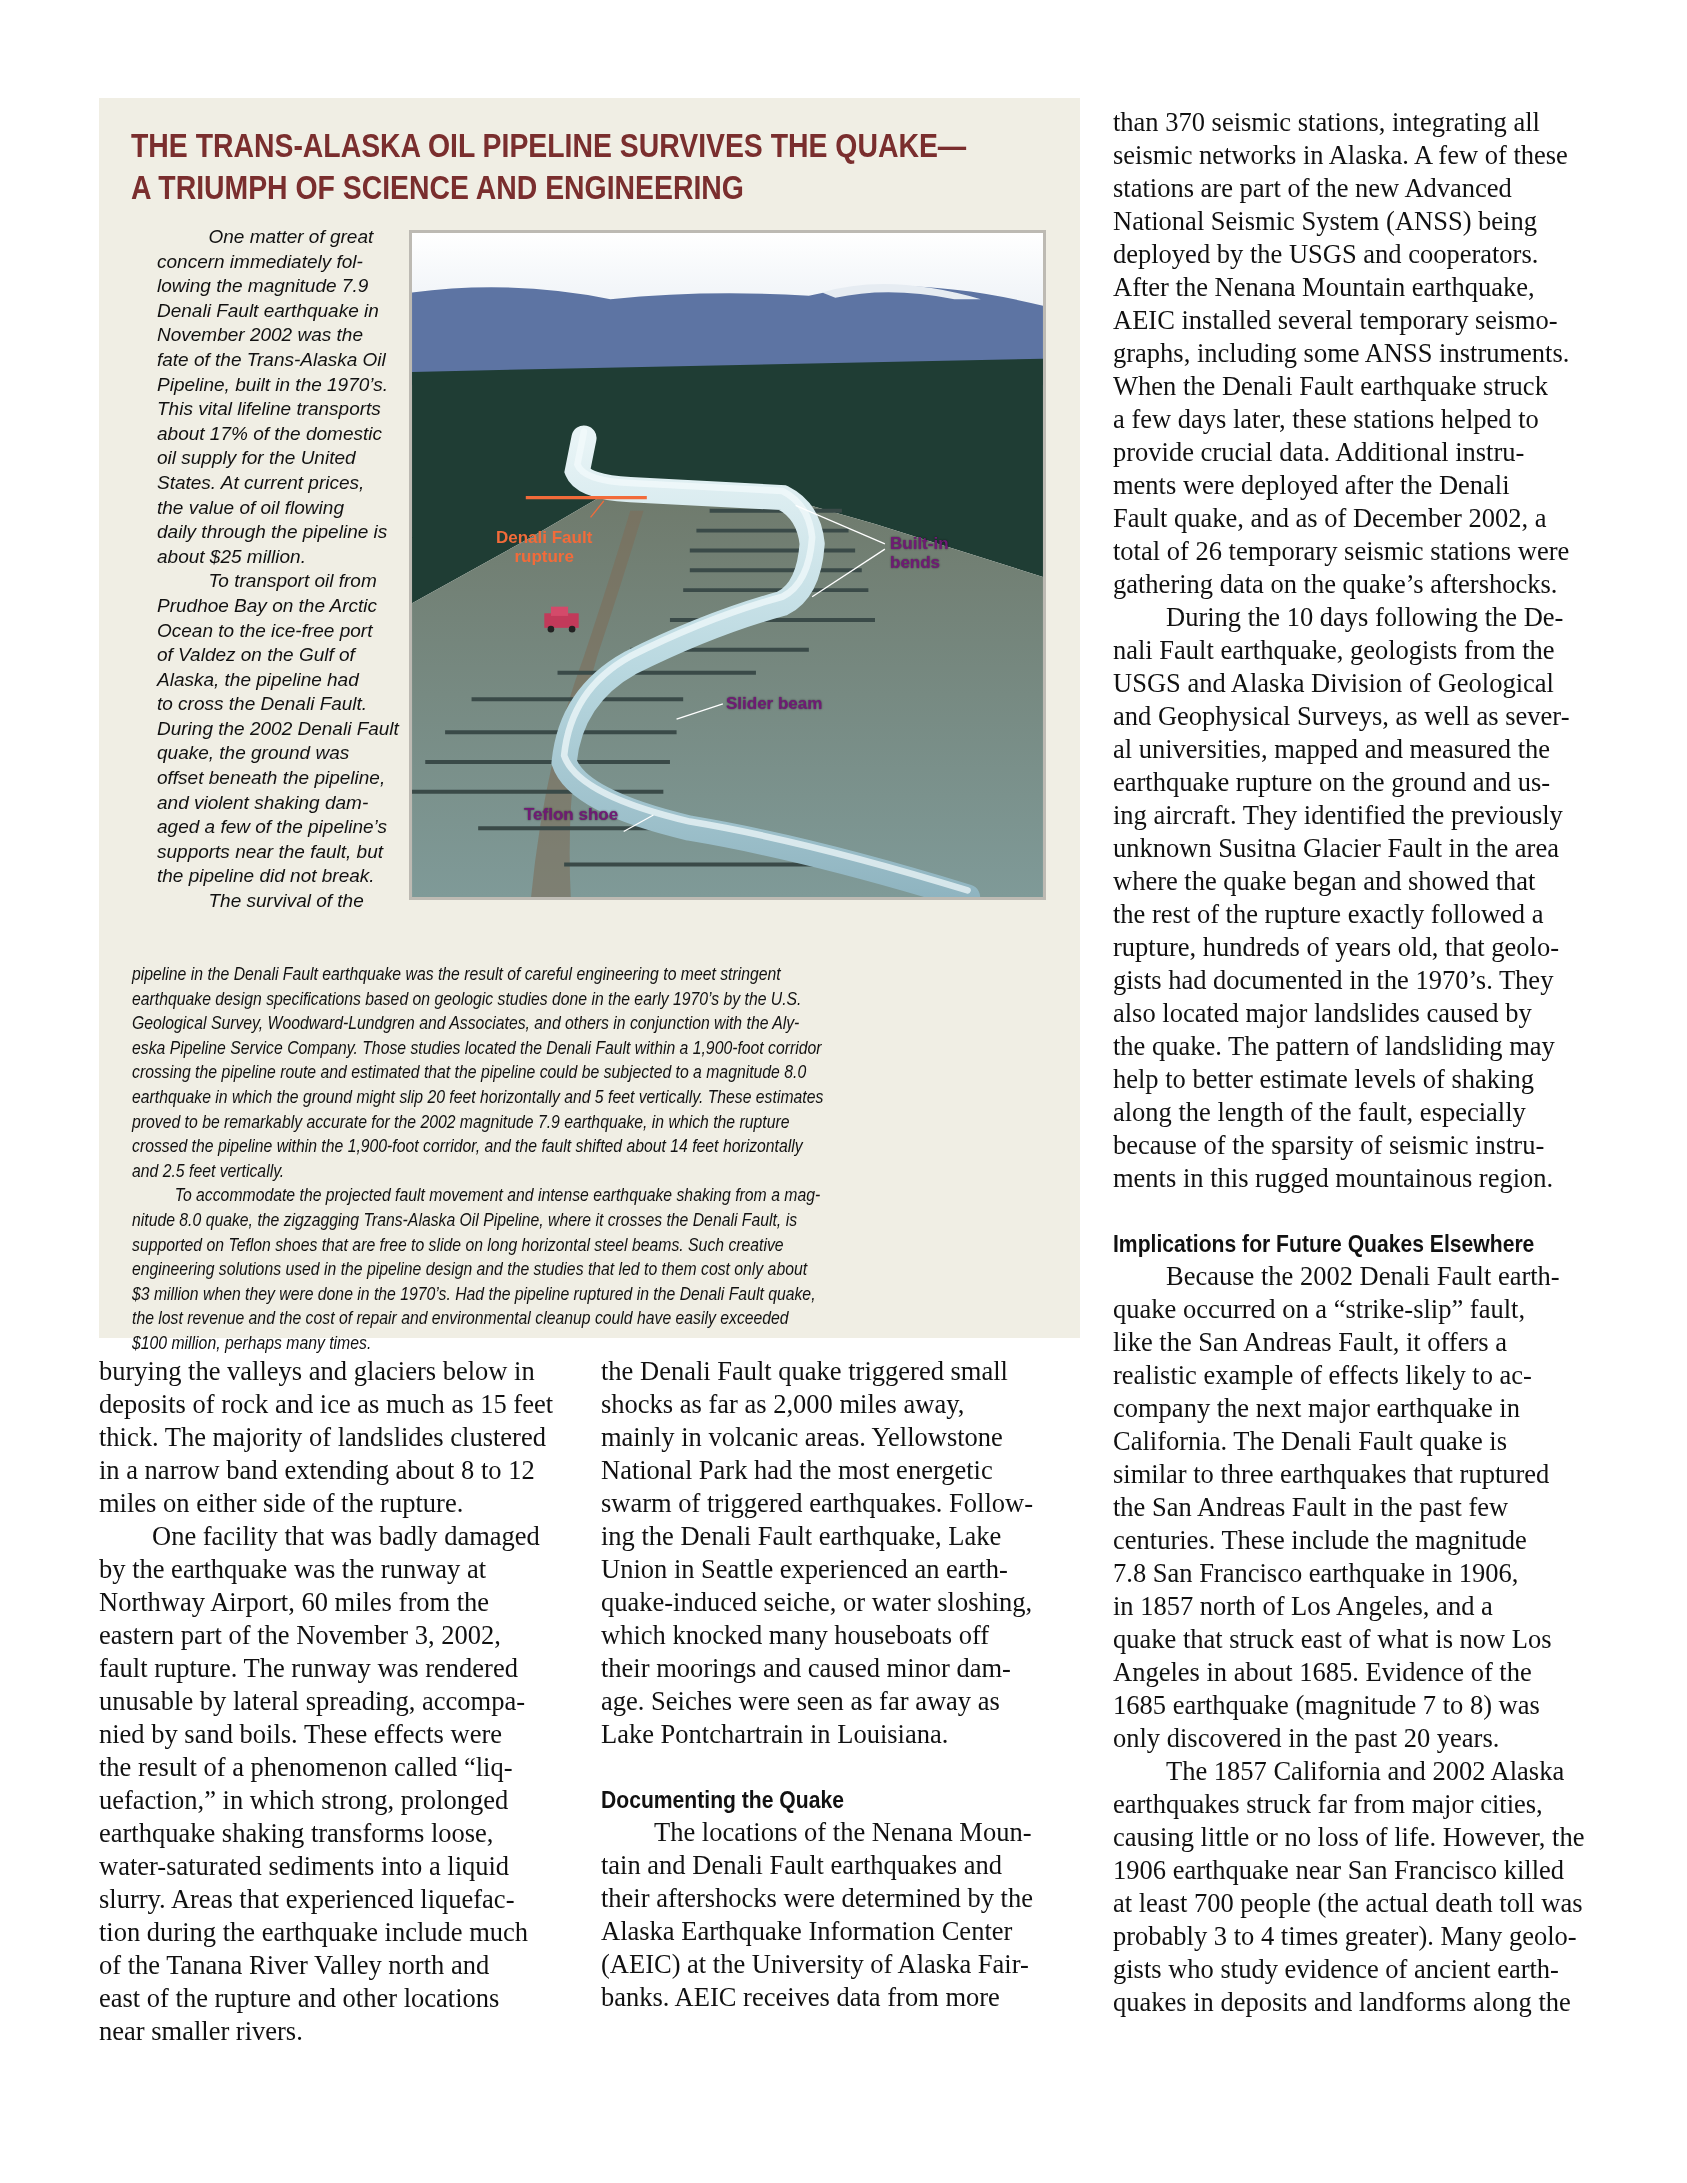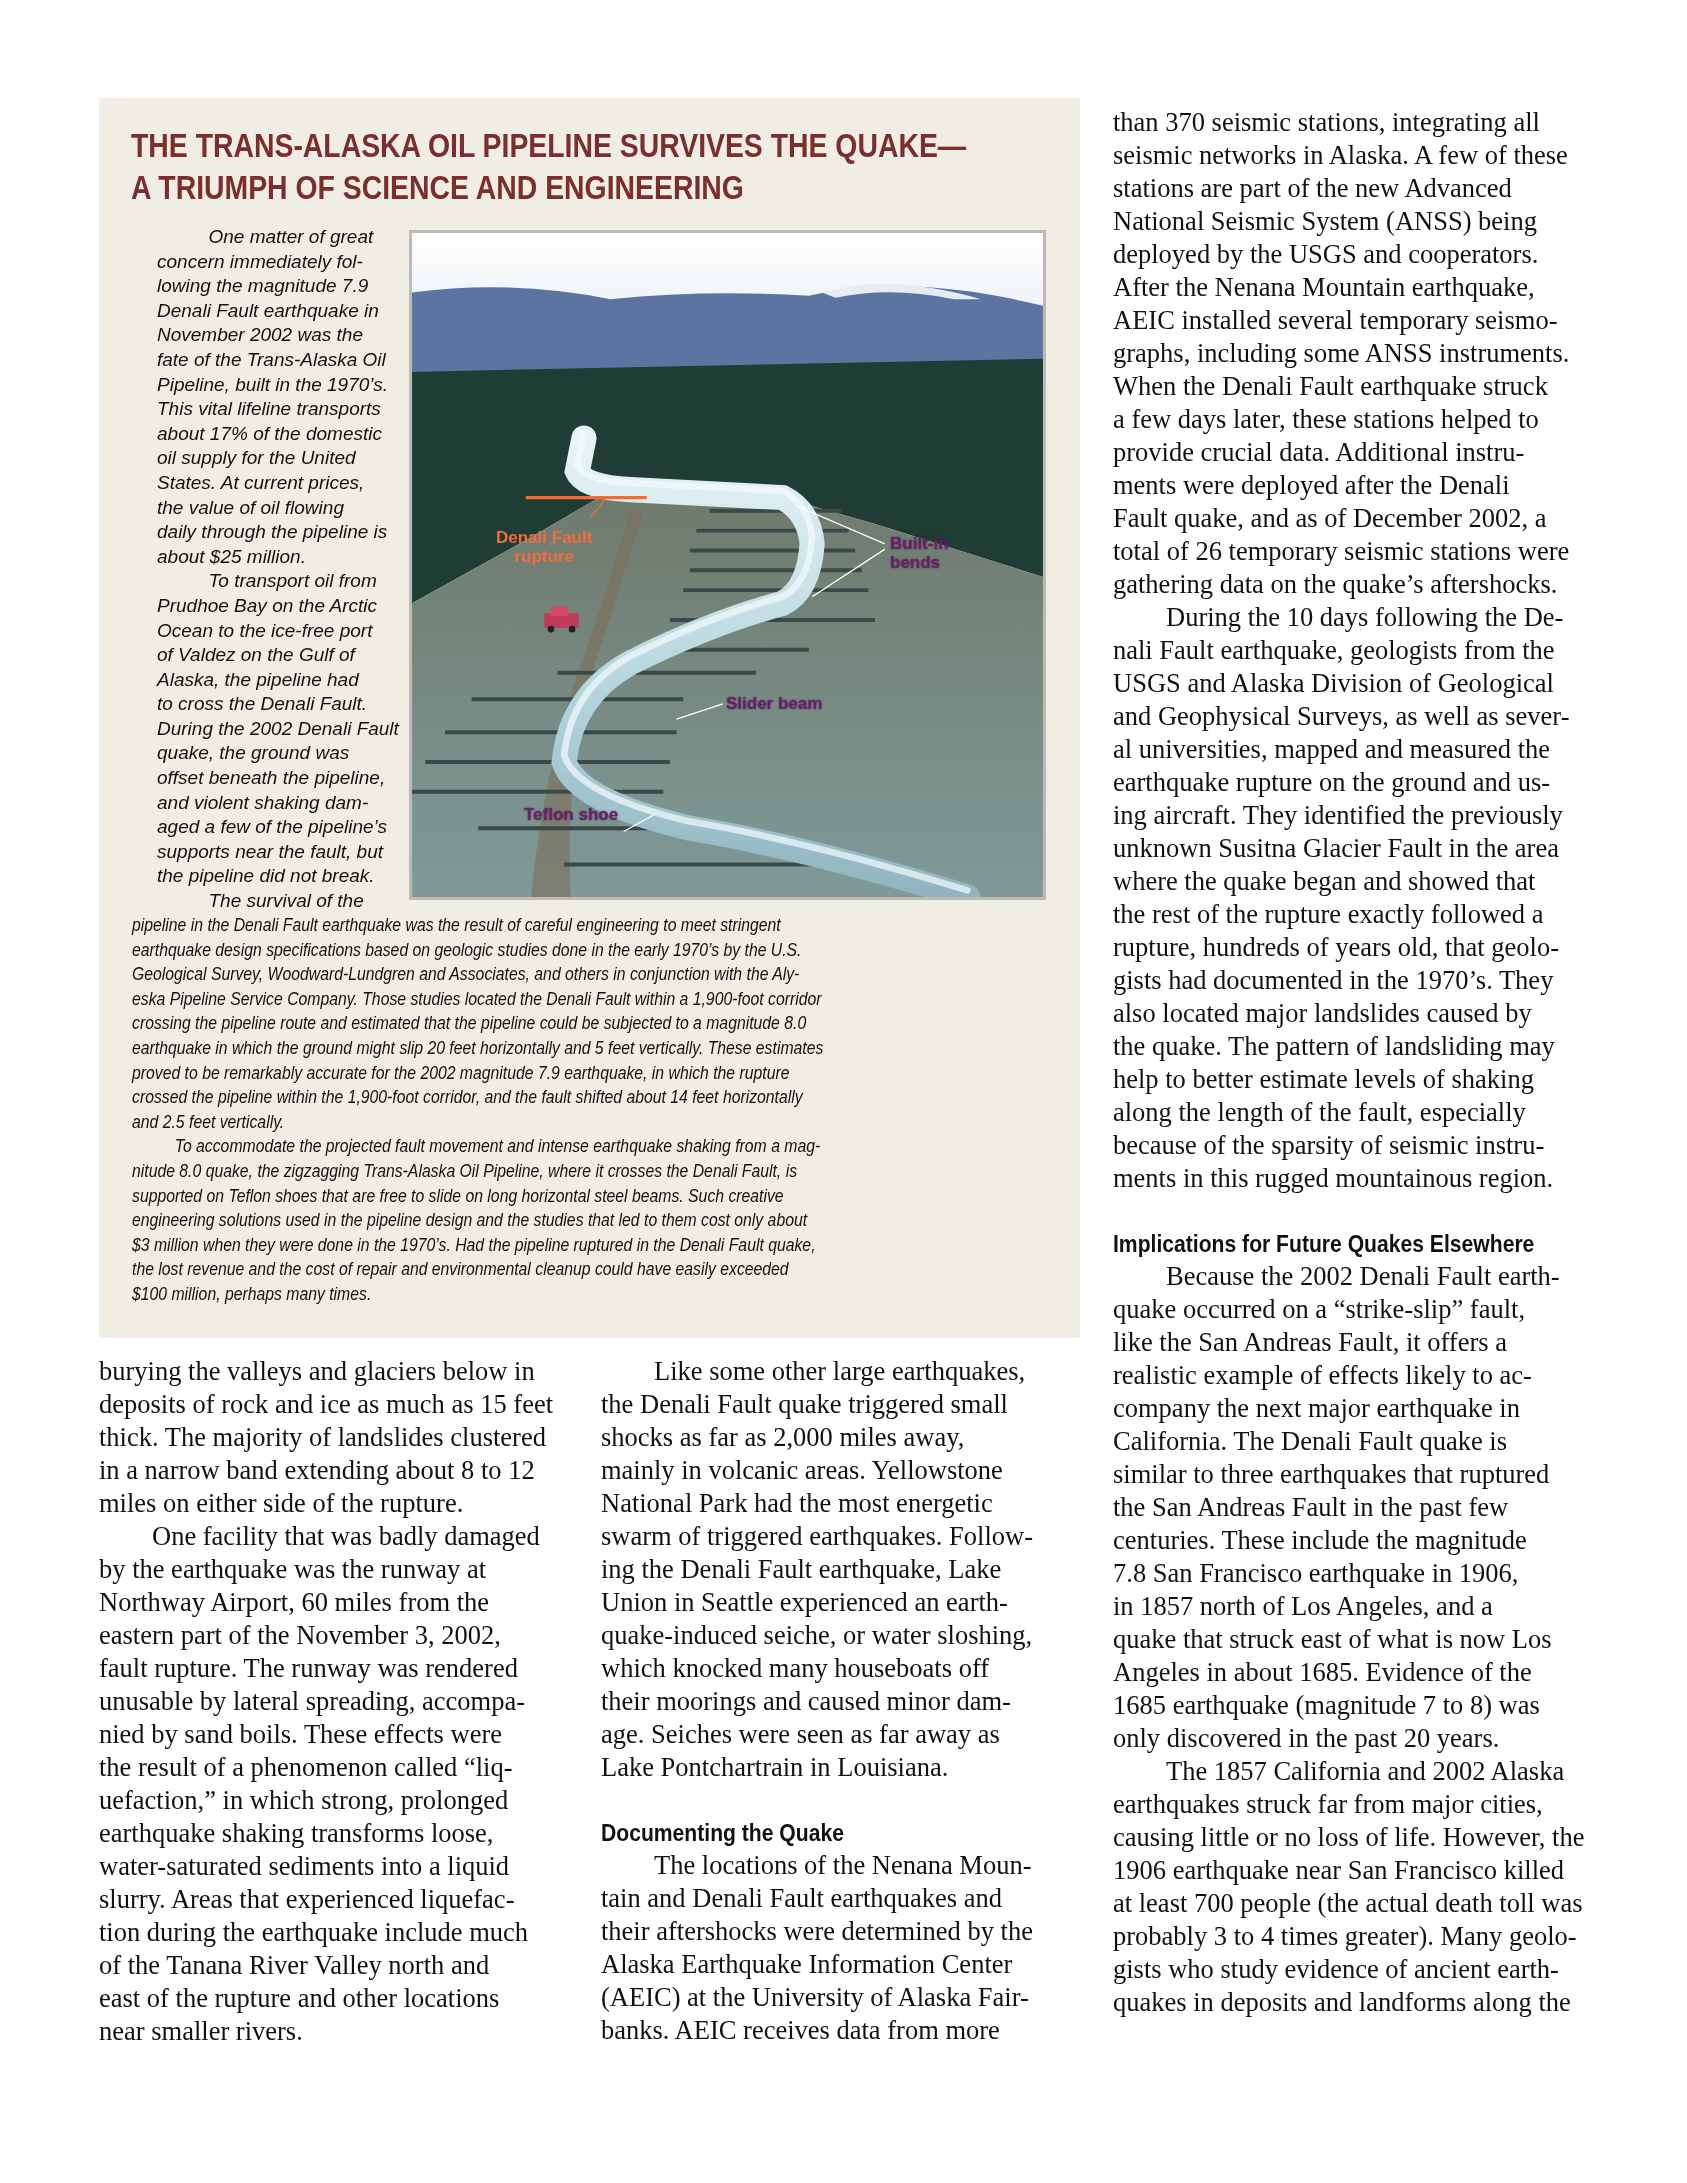--- a/index.html
+++ b/index.html
@@ -28,21 +28,21 @@
   #side-narrow .ind, #side-wide .ind { text-indent:25px; }
   .line { display:block; white-space:nowrap; }
 
   #photo {
     position:absolute; left:310px; top:132px; width:631px; height:664px;
     border:3.3px solid #bdbab3; overflow:hidden; background:#fff;
   }
   #photo svg { display:block; }
 
   #side-wide {
-    position:absolute; left:33px; top:815px; width:926px;
+    position:absolute; left:33px; top:864px; width:926px;
   }
   #side-wide .line { transform:scaleX(0.83); transform-origin:left; }
 
   .photo-label {
     position:absolute; font-family:"Liberation Sans","DejaVu Sans",sans-serif;
     font-weight:bold; font-size:17px; line-height:18.5px; color:#701a75;
     text-shadow:0 0 2px rgba(0,0,0,0.6);
   }
   .photo-label.red { color:#f26b3a; text-shadow:none; text-align:center; }
 
@@ -209,21 +209,20 @@
     <span class="line">water-saturated sediments into a liquid</span>
     <span class="line">slurry. Areas that experienced liquefac-</span>
     <span class="line">tion during the earthquake include much</span>
     <span class="line">of the Tanana River Valley north and</span>
     <span class="line">east of the rupture and other locations</span>
     <span class="line">near smaller rivers.</span>
   </div>
 
 <div id="col-mid" class="col">
   <div id="mid-a">
-      <span class="line ind" style="padding-left: 26.5px;">Like some other large earthquakes,</span>
       <span class="line">the Denali Fault quake triggered small</span>
       <span class="line">shocks as far as 2,000 miles away,</span>
       <span class="line">mainly in volcanic areas. Yellowstone</span>
       <span class="line">National Park had the most energetic</span>
       <span class="line">swarm of triggered earthquakes. Follow-</span>
       <span class="line">ing the Denali Fault earthquake, Lake</span>
       <span class="line">Union in Seattle experienced an earth-</span>
       <span class="line">quake-induced seiche, or water sloshing,</span>
       <span class="line">which knocked many houseboats off</span>
       <span class="line">their moorings and caused minor dam-</span>

